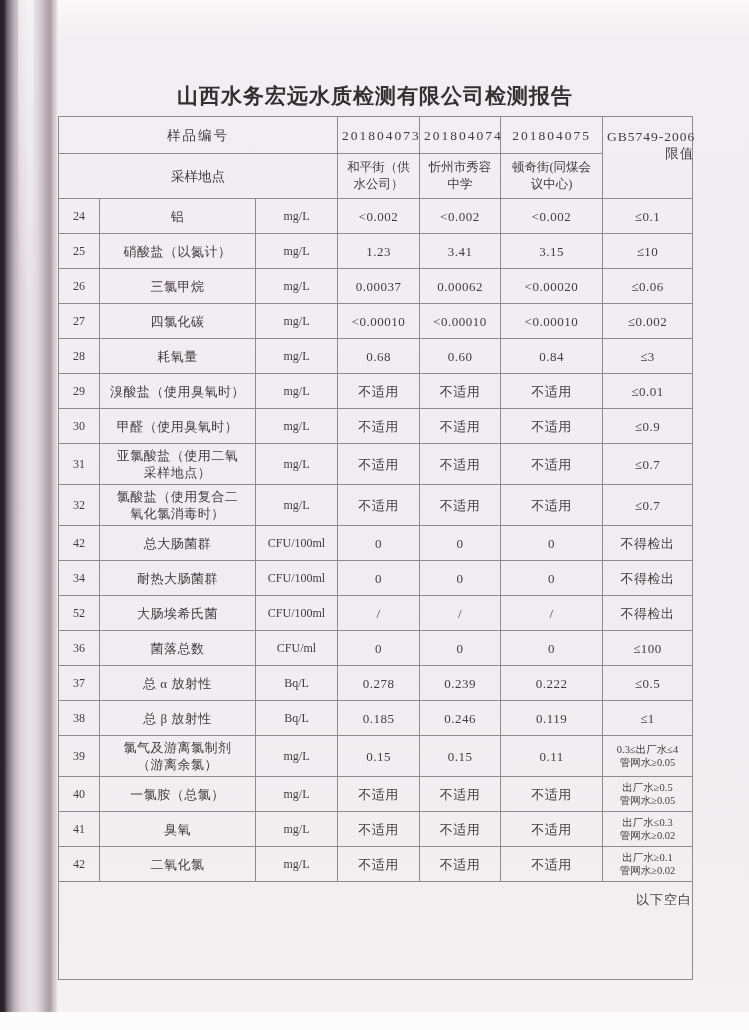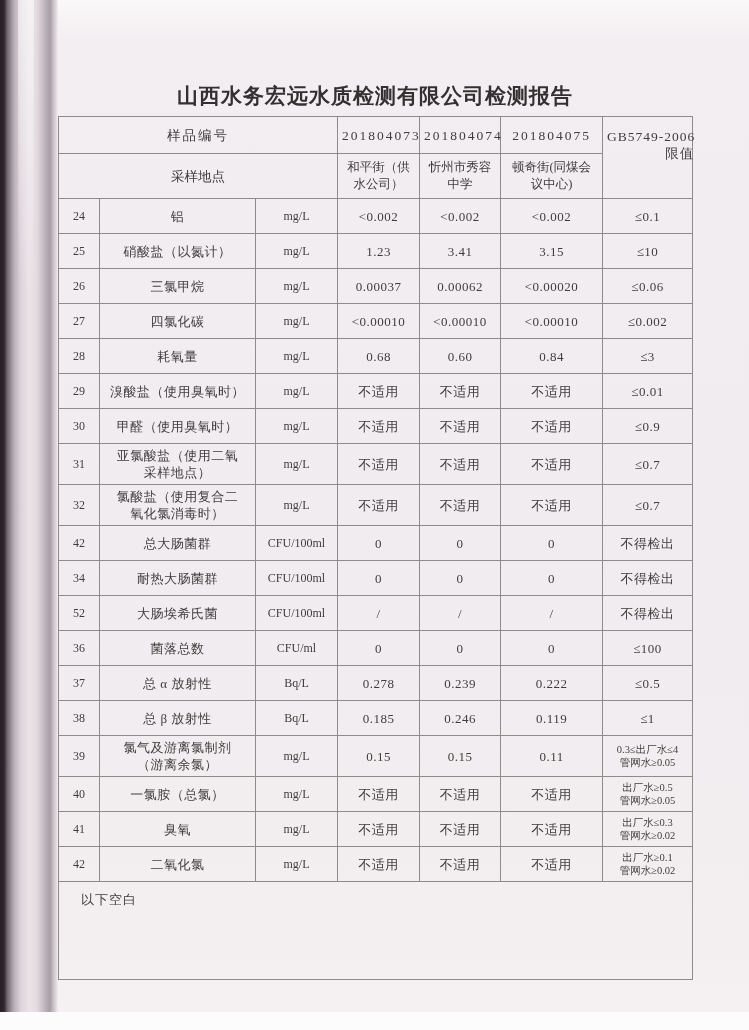--- a/index.html
+++ b/index.html
@@ -68,22 +68,22 @@
   td.loc { white-space:pre-line; font-size:12.5px; line-height:17px; letter-spacing:0; }
   td.gb-cell { letter-spacing:1px; font-size:13.5px; padding:0; }
   .gb-wrap { display:flex; flex-direction:row; justify-content:space-between; height:100%; min-height:74px; padding:8px 0 9px 0; box-sizing:border-box; }
   td.c-no   { font-size:12px; letter-spacing:0; }
   td.c-name { text-align:left; padding-left:7px; white-space:pre-line; letter-spacing:0.5px; }
   td.c-unit { font-size:12px; letter-spacing:0; }
   td.c-val  { font-size:13px; letter-spacing:0.5px; }
   td.c-limit{ font-size:13px; letter-spacing:0.5px; white-space:pre-line; }
   td.c-limit.small { font-size:10.5px; line-height:13px; letter-spacing:0; padding:2px 1px; }
   tr.blank-row td {
-    height:88px; text-align:left; vertical-align:top;
-    padding:9px 0 0 22px; letter-spacing:1px; font-size:13px;
+    height:88px; text-align:right; vertical-align:top;
+    padding:9px 0 0 4px; letter-spacing:1px; font-size:13px;
   }
 </style>
 </head>
 <body>
 
 <div class="scan">
   <div class="edge-left"></div>
   <div class="edge-highlight"></div>
 
   <div class="page">

